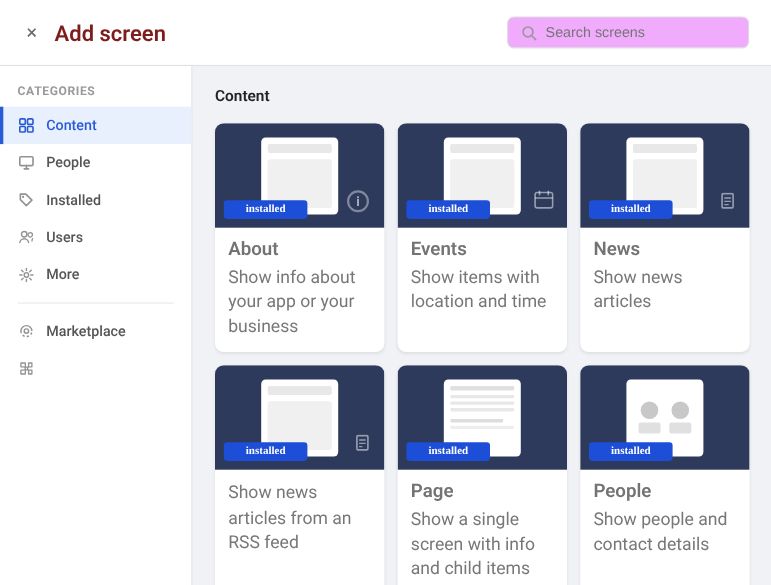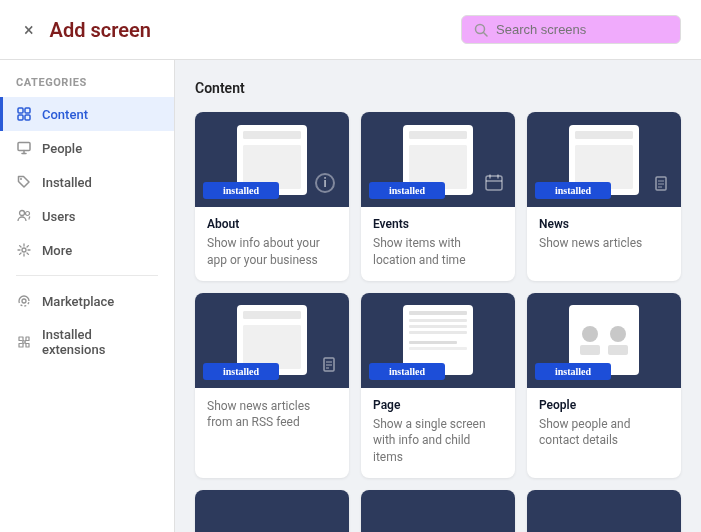--- a/index.html
+++ b/index.html
@@ -193,27 +193,27 @@
       font-weight: 600;
       padding: 3px 20px;
       border-radius: 3px;
       text-transform: lowercase;
       font-family: Liberation Serif, serif;
     }
     .card-body {
       padding: 10px 12px 12px;
     }
     .card-title {
-      font-size: 12px;
+      font-size: 17px;
       font-weight: 600;
-      color: #0f172a;
+      color: #737373;
       margin-bottom: 4px;
     }
     .card-desc {
-      font-size: 12px;
+      font-size: 16px;
       color: #777;
       line-height: 1.4;
     }
 
     
     .preview-about {
       position: absolute;
       bottom: 14px;
       right: 14px;
     }
@@ -347,21 +347,20 @@
       </span>
       <span>Marketplace</span>
     </div>
 
     <div class="sidebar-item">
       <span class="icon">
         <svg width="14" height="14" viewBox="0 0 14 14" fill="none">
           <path d="M2 2h4v2.5c0 .8.7 1.5 1.5 1.5S9 5.3 9 4.5V2h3v3.5h-2.5C8.7 5.5 8 6.2 8 7s.7 1.5 1.5 1.5H12V12H9v-2.5C9 8.7 8.3 8 7.5 8S6 8.7 6 9.5V12H2V8.5h2.5C5.3 8.5 6 7.8 6 7s-.7-1.5-1.5-1.5H2V2z" stroke="#666" stroke-width="1.2" stroke-linejoin="round"></path>
         </svg>
       </span>
-      <span>Installed extensions</span>
     </div>
   </div>
 
   <div class="main">
     <div class="content-section-title">Content</div>
 
     <div class="cards-grid">
 
       <div class="card">
         <div class="card-preview">

